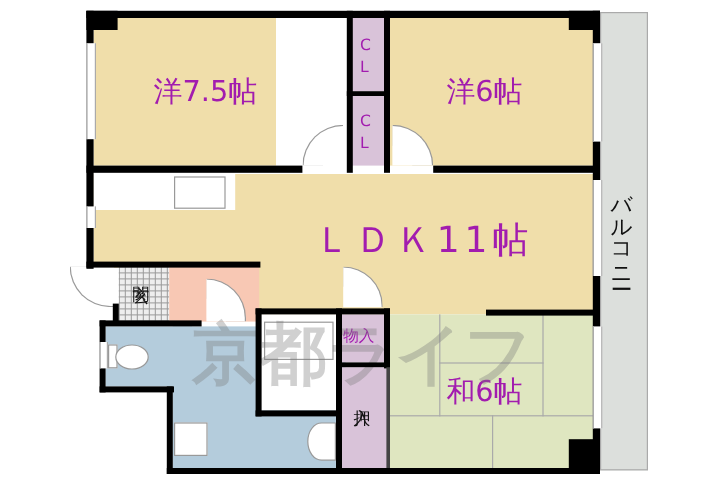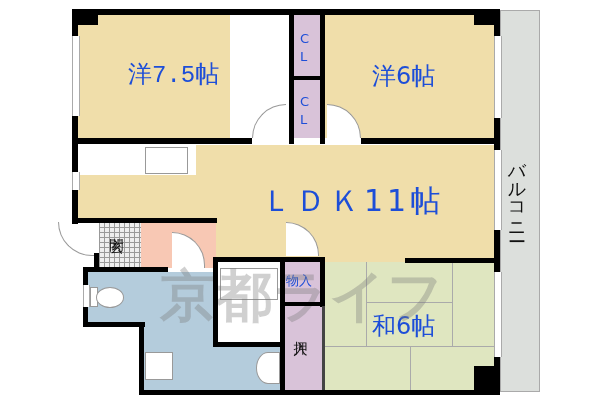--- a/index.html
+++ b/index.html
@@ -1,33 +1,33 @@
 <!DOCTYPE html>
 <html><head>
   <meta charset="utf-8">
   <style>
     html, body { margin: 0; padding: 0; background: #ffffff; }
     body { width: 600px; height: 400px; position: relative; overflow: hidden; font-family: "DejaVu Sans", "Liberation Sans", sans-serif; }
     .abs { position: absolute; box-sizing: border-box; }
     .wall { position: absolute; background: #000; }
-    .room-label { position: absolute; color: #1d4ed8; white-space: nowrap; line-height: 1; }
+    .room-label { position: absolute; color: #a21caf; white-space: nowrap; line-height: 1; }
     .vlabel { position: absolute; color: #111; writing-mode: vertical-rl; text-orientation: upright; line-height: 1; }
     .door-arc { position: absolute; box-sizing: border-box; border: 1px solid #999; background: #fff; }
     .watermark { position: absolute; color: rgba(120,120,120,0.35); font-weight: bold; white-space: nowrap; line-height: 1; pointer-events: none; }
     .window { position: absolute; background: #fff; border-left: 1px solid #aaa; border-right: 1px solid #aaa; }
   </style>
 </head>
 <body>
 
 <div class="abs" style="left:500px; top:10px; width:40px; height:382px; background:#dcdfdc; border:1px solid #aaa;">
 </div>
 <div class="vlabel" style="left:508px; top:150px; font-size:18px;">バルコニー</div>
 
 <div class="abs" style="left:78px; top:14px; width:152px; height:124px; background:#f0deaa;"></div>
-<div class="room-label" style="left:128px; top:64px; font-size:24px;font-family:Liberation Mono, monospace;">洋7.5帖</div>
+<div class="room-label" style="left:128px; top:64px; font-size:24px;">洋7.5帖</div>
 
 <div class="abs" style="left:293px; top:14px; width:28px; height:62px; background:#d9c3d9;"></div>
 <div class="room-label" style="left:300px; top:30px; font-size:13px; width:14px; white-space:normal; word-break:break-all; line-height:1.4;">CL</div>
 <div class="abs" style="left:293px; top:80px; width:28px; height:58px; background:#d9c3d9;"></div>
 <div class="room-label" style="left:300px; top:93px; font-size:13px; width:14px; white-space:normal; word-break:break-all; line-height:1.4;">CL</div>
 
 <div class="abs" style="left:325px; top:14px; width:170px; height:124px; background:#f0deaa;"></div>
 <div class="room-label" style="left:372px; top:64px; font-size:24px;">洋6帖</div>
 
 <div class="abs" style="left:78px; top:145px; width:418px; height:78px; background:#f0deaa;"></div>

